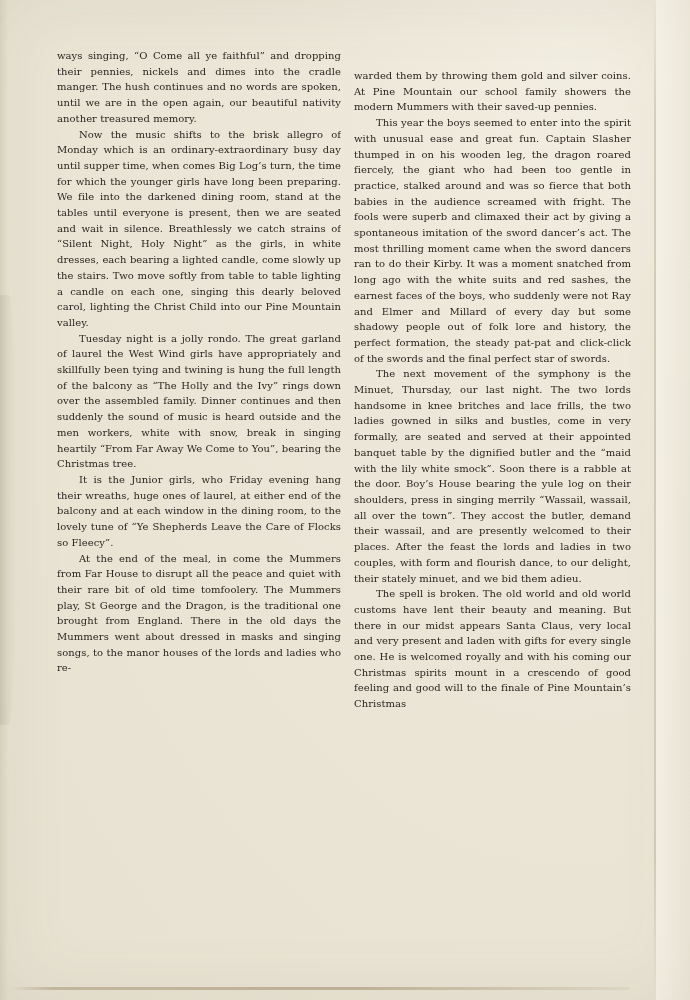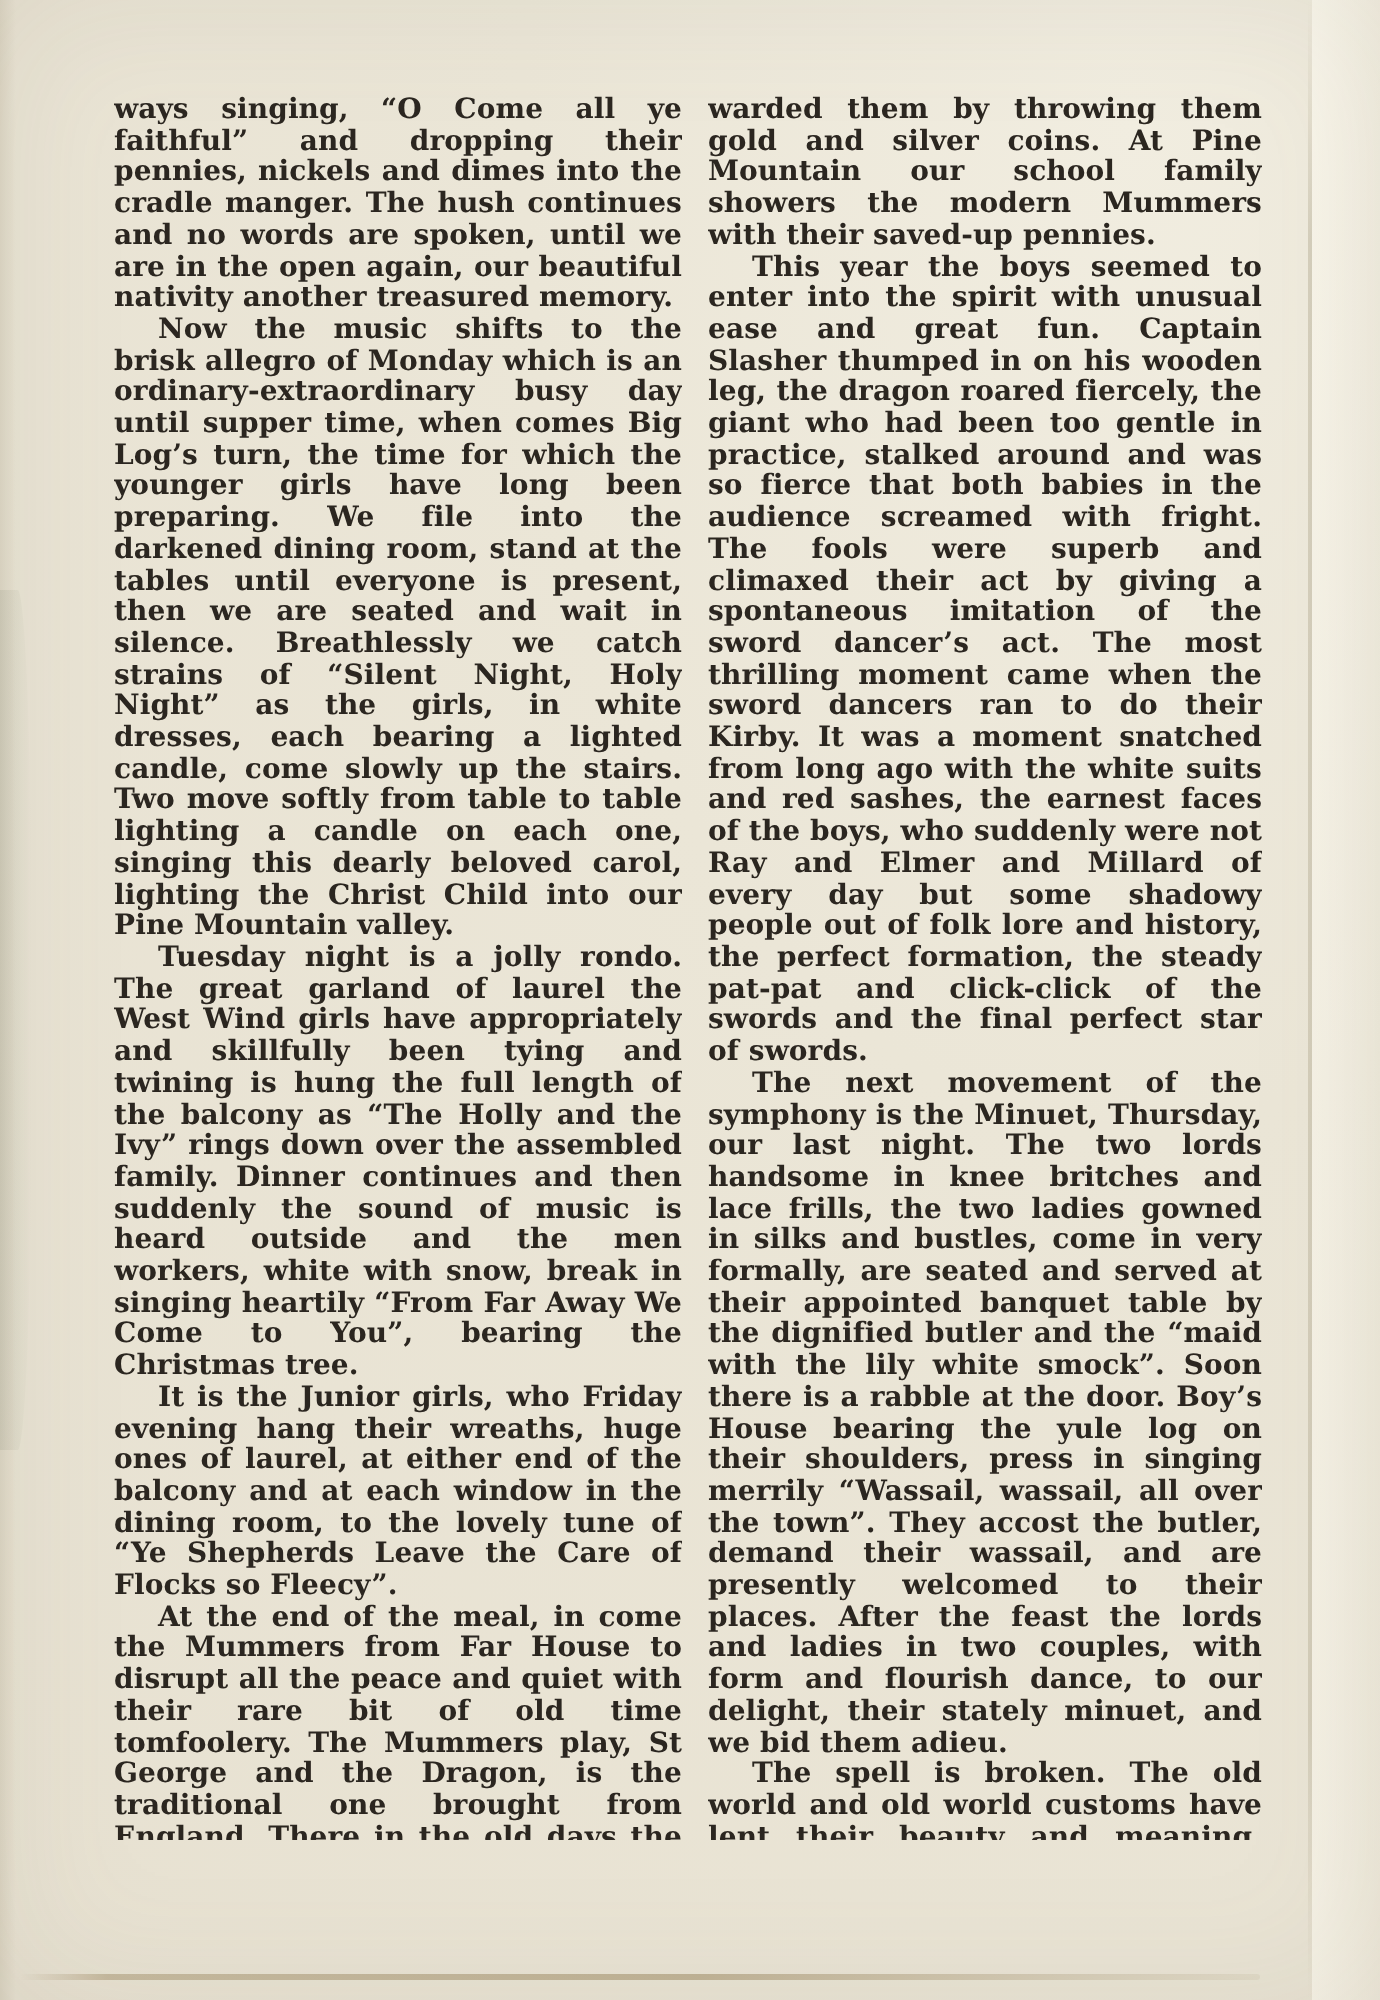--- a/index.html
+++ b/index.html
@@ -64,27 +64,27 @@
   .text-block {
     position: absolute;
     left: 57px; top: 48px;
     width: 574px; height: 872px;
     display: flex;
     gap: 13px;
     overflow: hidden;
   }
   .column { overflow: hidden; }
   .column-left  { width: 284px; }
-  .column-right { width: 277px; }
+  .column-right { width: 277px; margin-top: 20px; }
   .column p {
     margin: 0;
     padding: 0;
-    font-size: 14px;
+    font-size: 10px;
     line-height: 15.7px;
-    font-weight: 700;
+    font-weight: 400;
     color: #2b2620;
     text-align: justify;
     text-indent: 22px;
     letter-spacing: 0.05px;
   }
   .column p:first-child { text-indent: 0; }
 </style>
 </head>
 <body>
 

